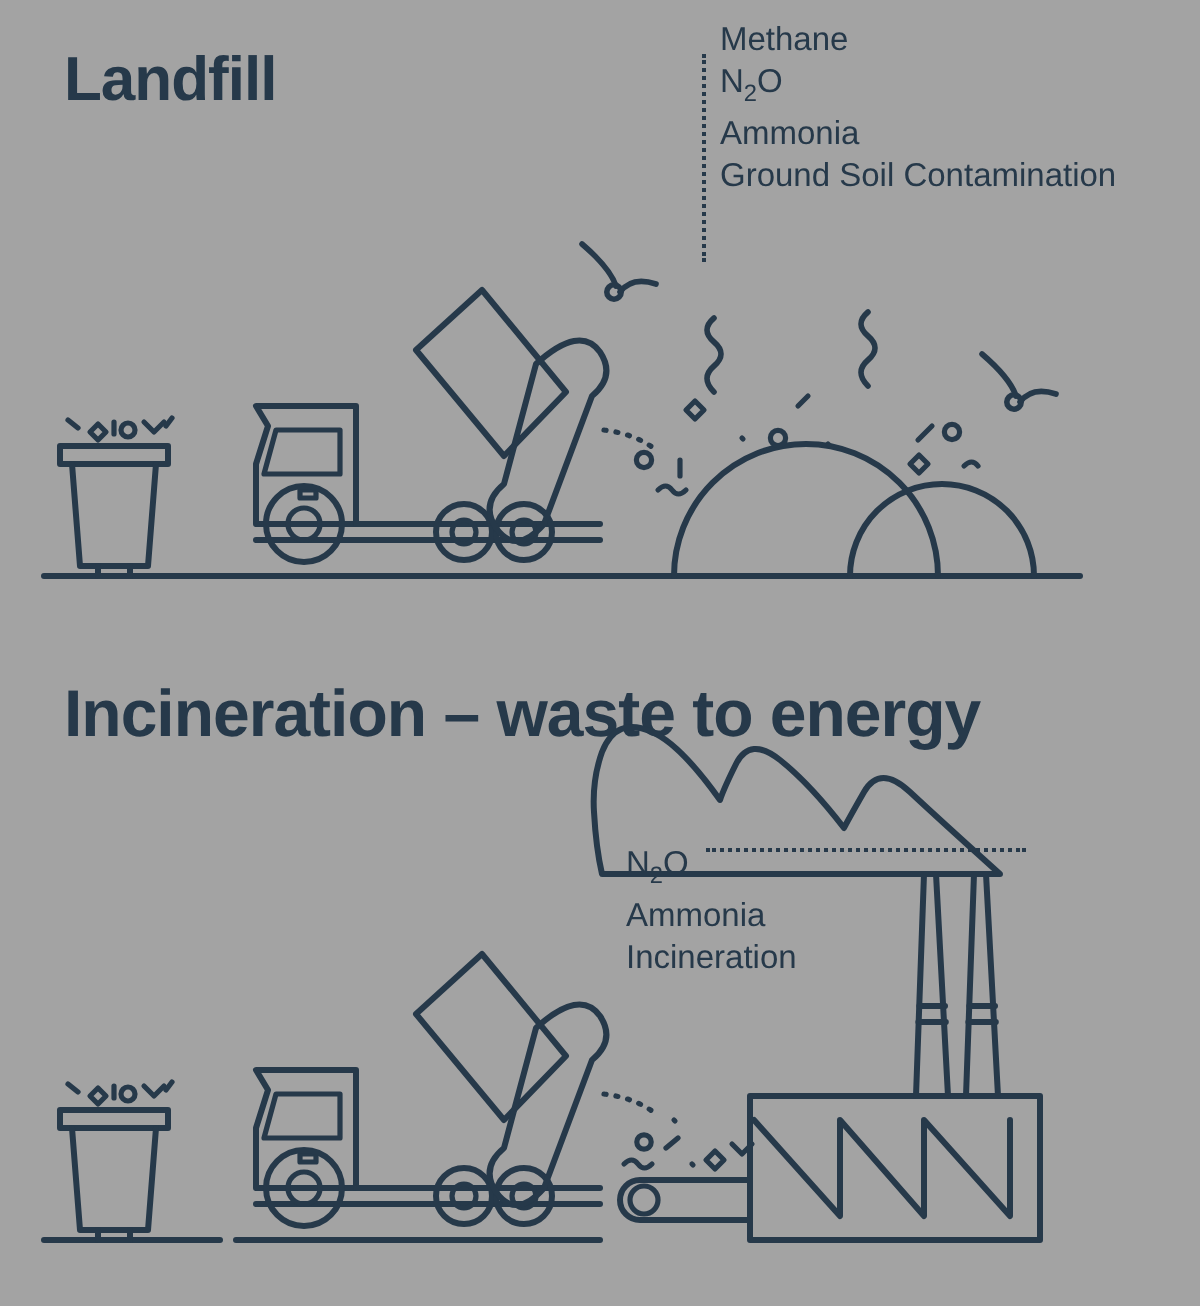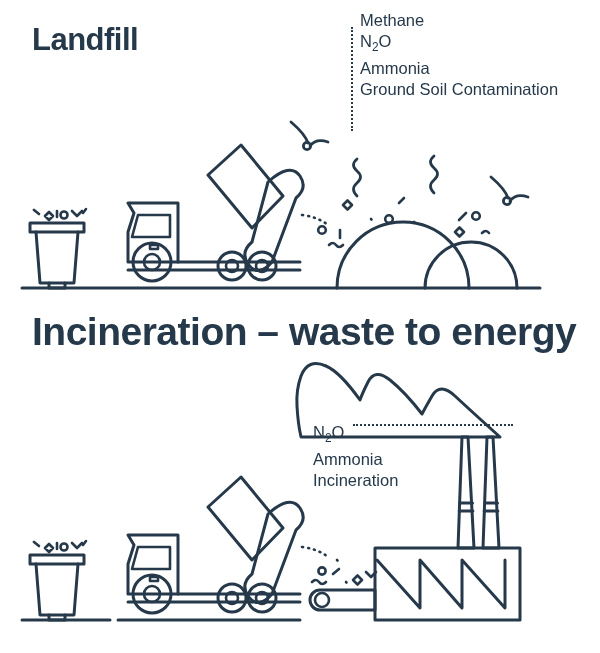--- a/index.html
+++ b/index.html
@@ -8,21 +8,21 @@
     padding: 0;
     background: #dceceb;
   }
   body {
     font-family: "Liberation Sans", sans-serif;
   }
   #infographic {
     position: relative;
     width: 600px;
     height: 653px;
-    background: #ffffff;
+    background: #a3a3a3;
     overflow: hidden;
   }
   .section {
     position: absolute;
     left: 0;
     width: 600px;
   }
   #section-landfill { top: 0; height: 310px; }
   #section-incineration { top: 310px; height: 343px; }
 
@@ -35,22 +35,22 @@
     white-space: nowrap;
     margin: 0;
   }
   #landfill-title {
     left: 32px;
     top: 22px;
     font-size: 31px;
   }
   #incineration-title {
     left: 32px;
-    top: 0;
-    font-size: 39px;
+    top: 28px;
+    font-size: 33px;
   }
 
   .emissions-list {
     position: absolute;
     list-style: none;
     margin: 0;
     padding: 0;
     color: #26394a;
     font-size: 16.5px;
     line-height: 21px;

